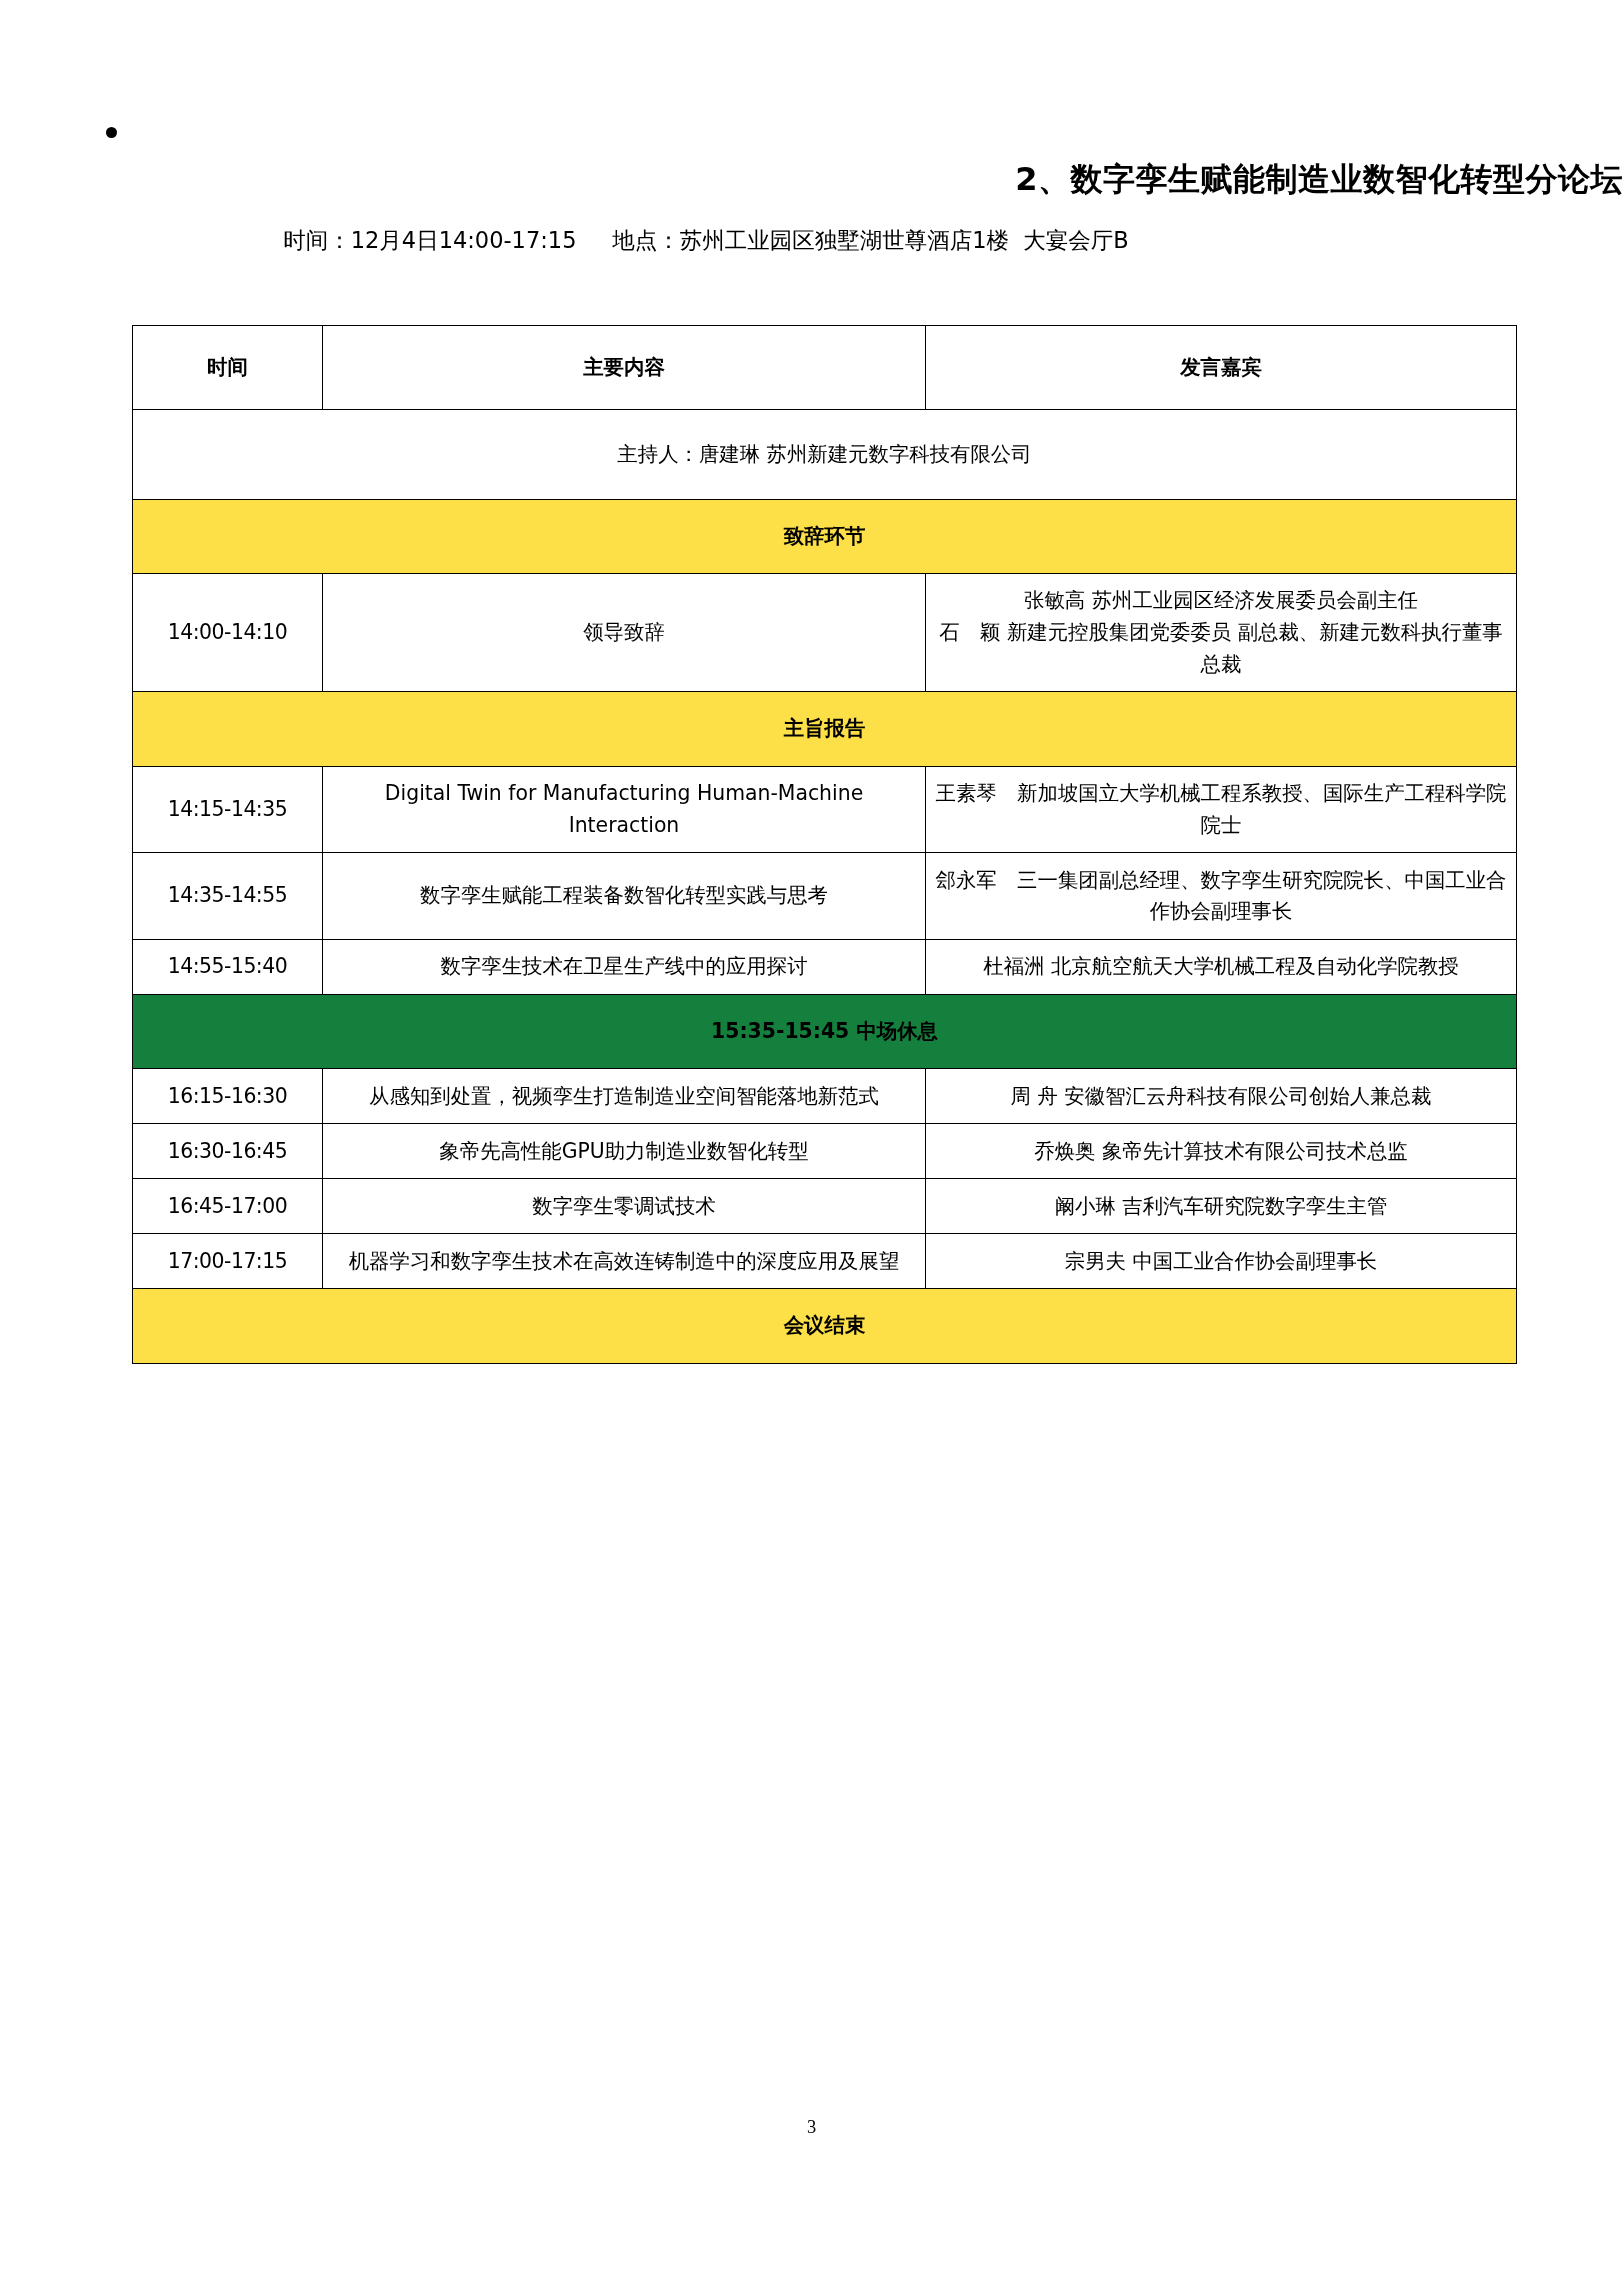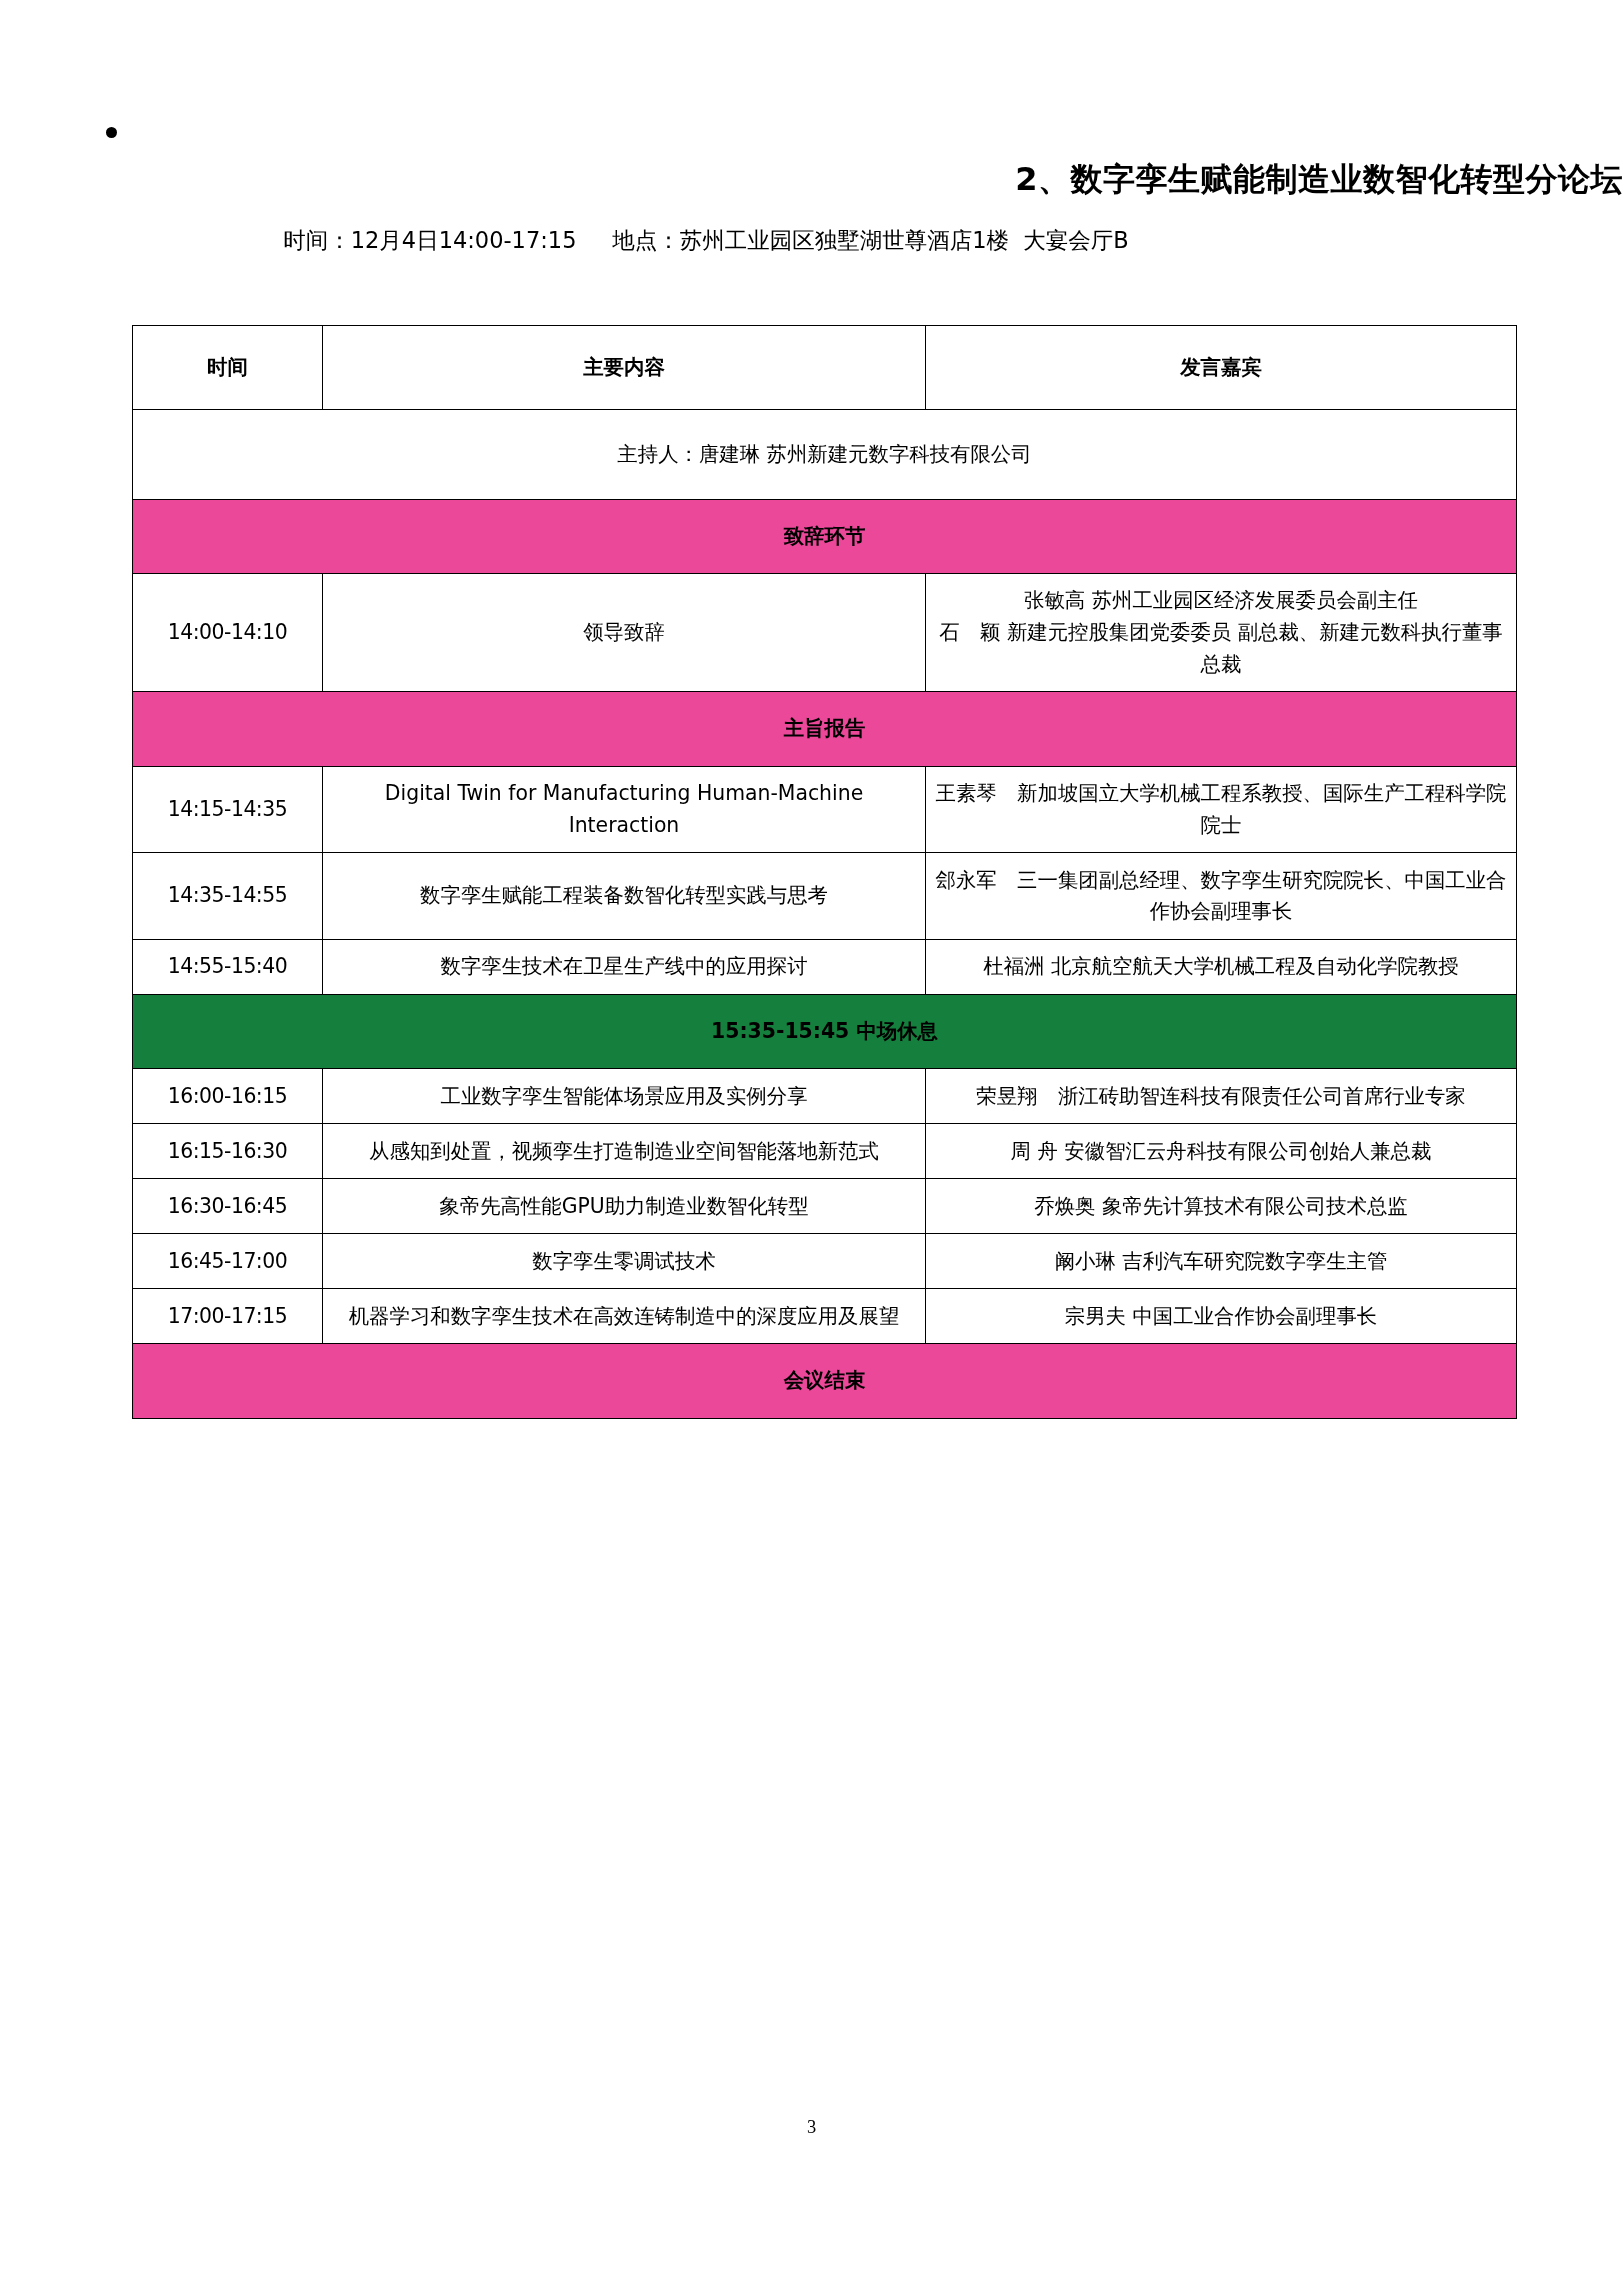--- a/index.html
+++ b/index.html
@@ -84,21 +84,21 @@
   td.header-cell {
     font-weight: bold;
     font-size: 23.5px;
     height: 61px;
   }
   td.host-cell {
     height: 66px;
     font-size: 21.5px;
   }
   td.section-cell {
-    background: #ec4899;
+    background: #fde047;
     font-weight: bold;
     font-size: 23.5px;
     height: 51px;
   }
   td.break-cell {
     background: #15803d;
     font-weight: bold;
     font-size: 22.5px;
     height: 51px;
   }
@@ -177,25 +177,20 @@
           <td class="time-cell">14:55-15:40</td>
           <td>数字孪生技术在卫星生产线中的应用探讨</td>
           <td>杜福洲 北京航空航天大学机械工程及自动化学院教授</td>
         </tr>
 
 
         <tr>
           <td class="break-cell" colspan="3">15:35-15:45  中场休息</td>
         </tr>
 
-        <tr>
-          <td class="time-cell">16:00-16:15</td>
-          <td>工业数字孪生智能体场景应用及实例分享</td>
-          <td>荣昱翔　浙江砖助智连科技有限责任公司首席行业专家</td>
-        </tr>
 
         <tr>
           <td class="time-cell">16:15-16:30</td>
           <td>从感知到处置，视频孪生打造制造业空间智能落地新范式</td>
           <td>周 舟 安徽智汇云舟科技有限公司创始人兼总裁</td>
         </tr>
 
         <tr>
           <td class="time-cell">16:30-16:45</td>
           <td>象帝先高性能GPU助力制造业数智化转型</td>

